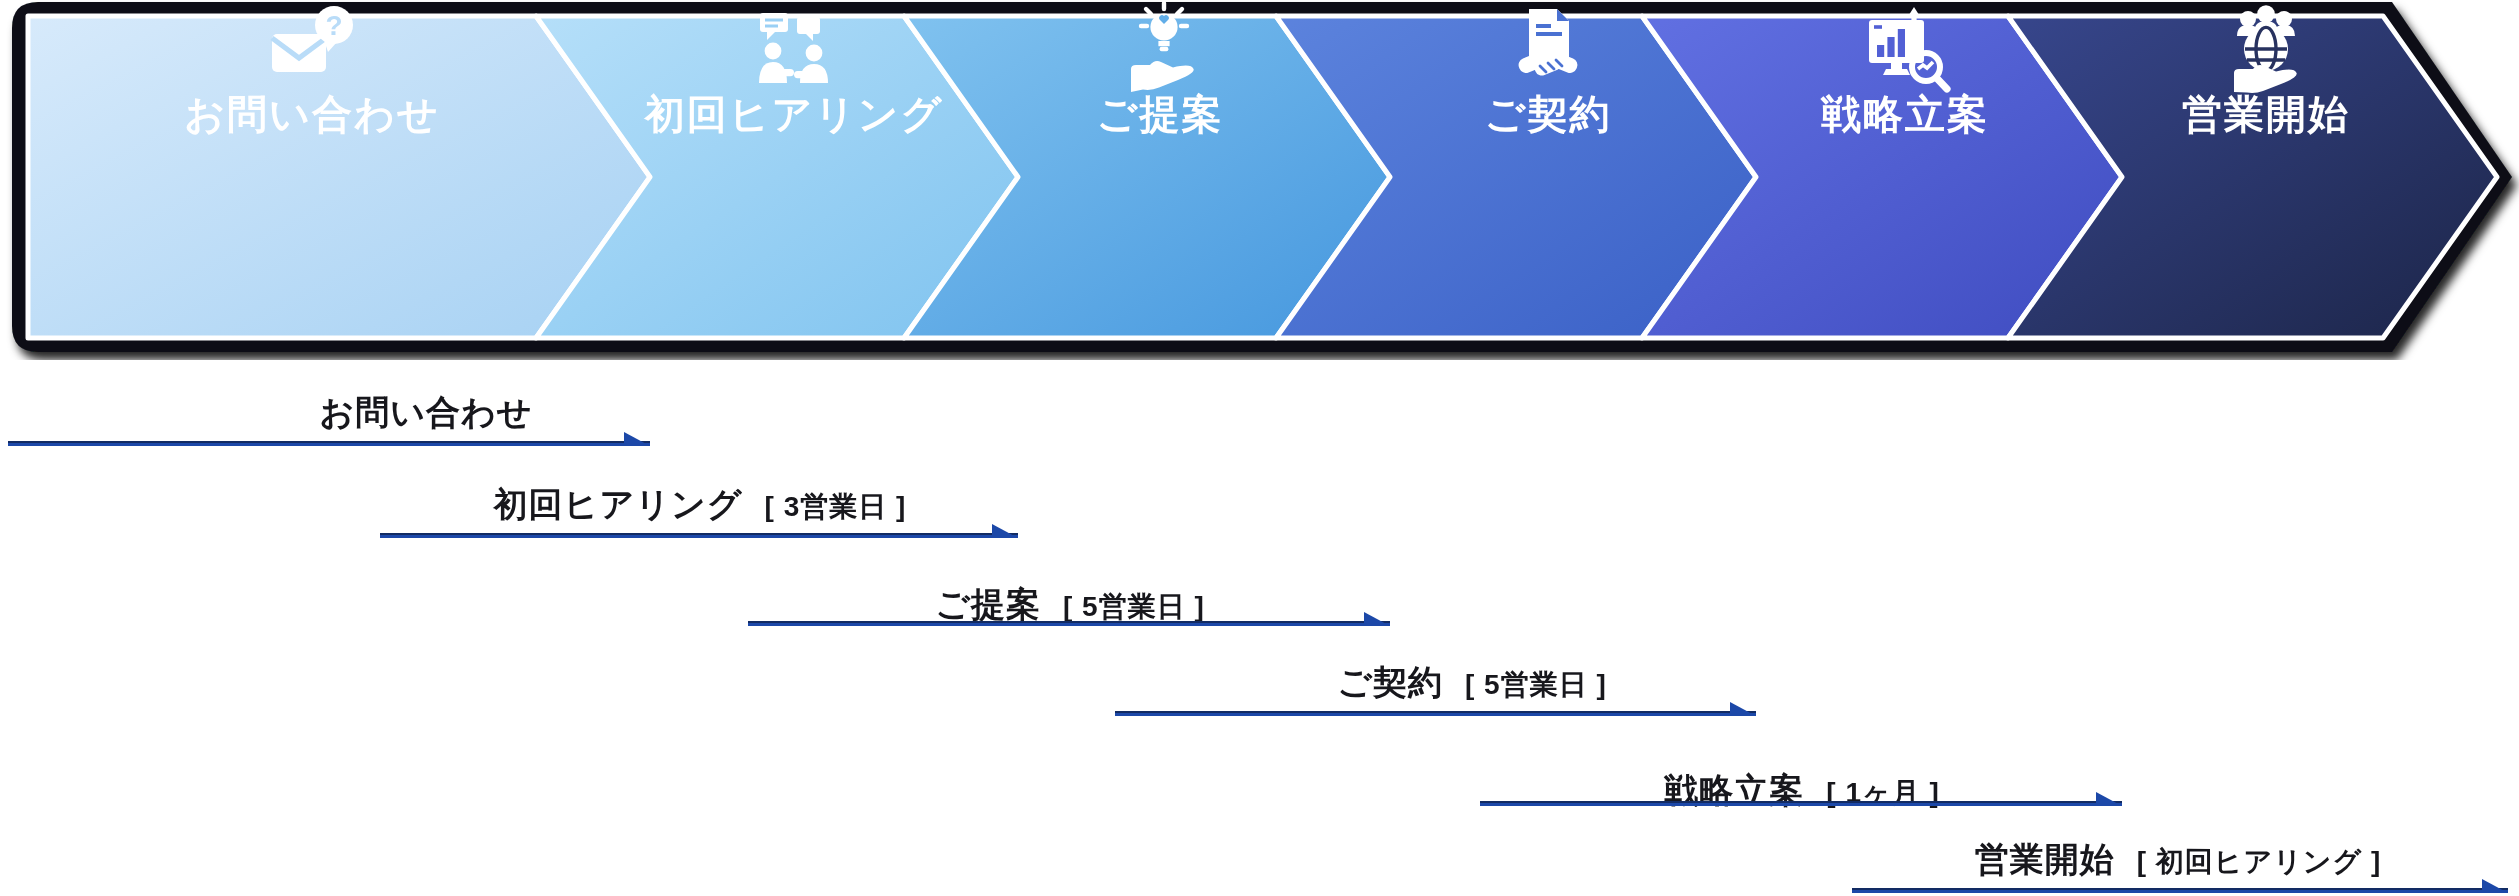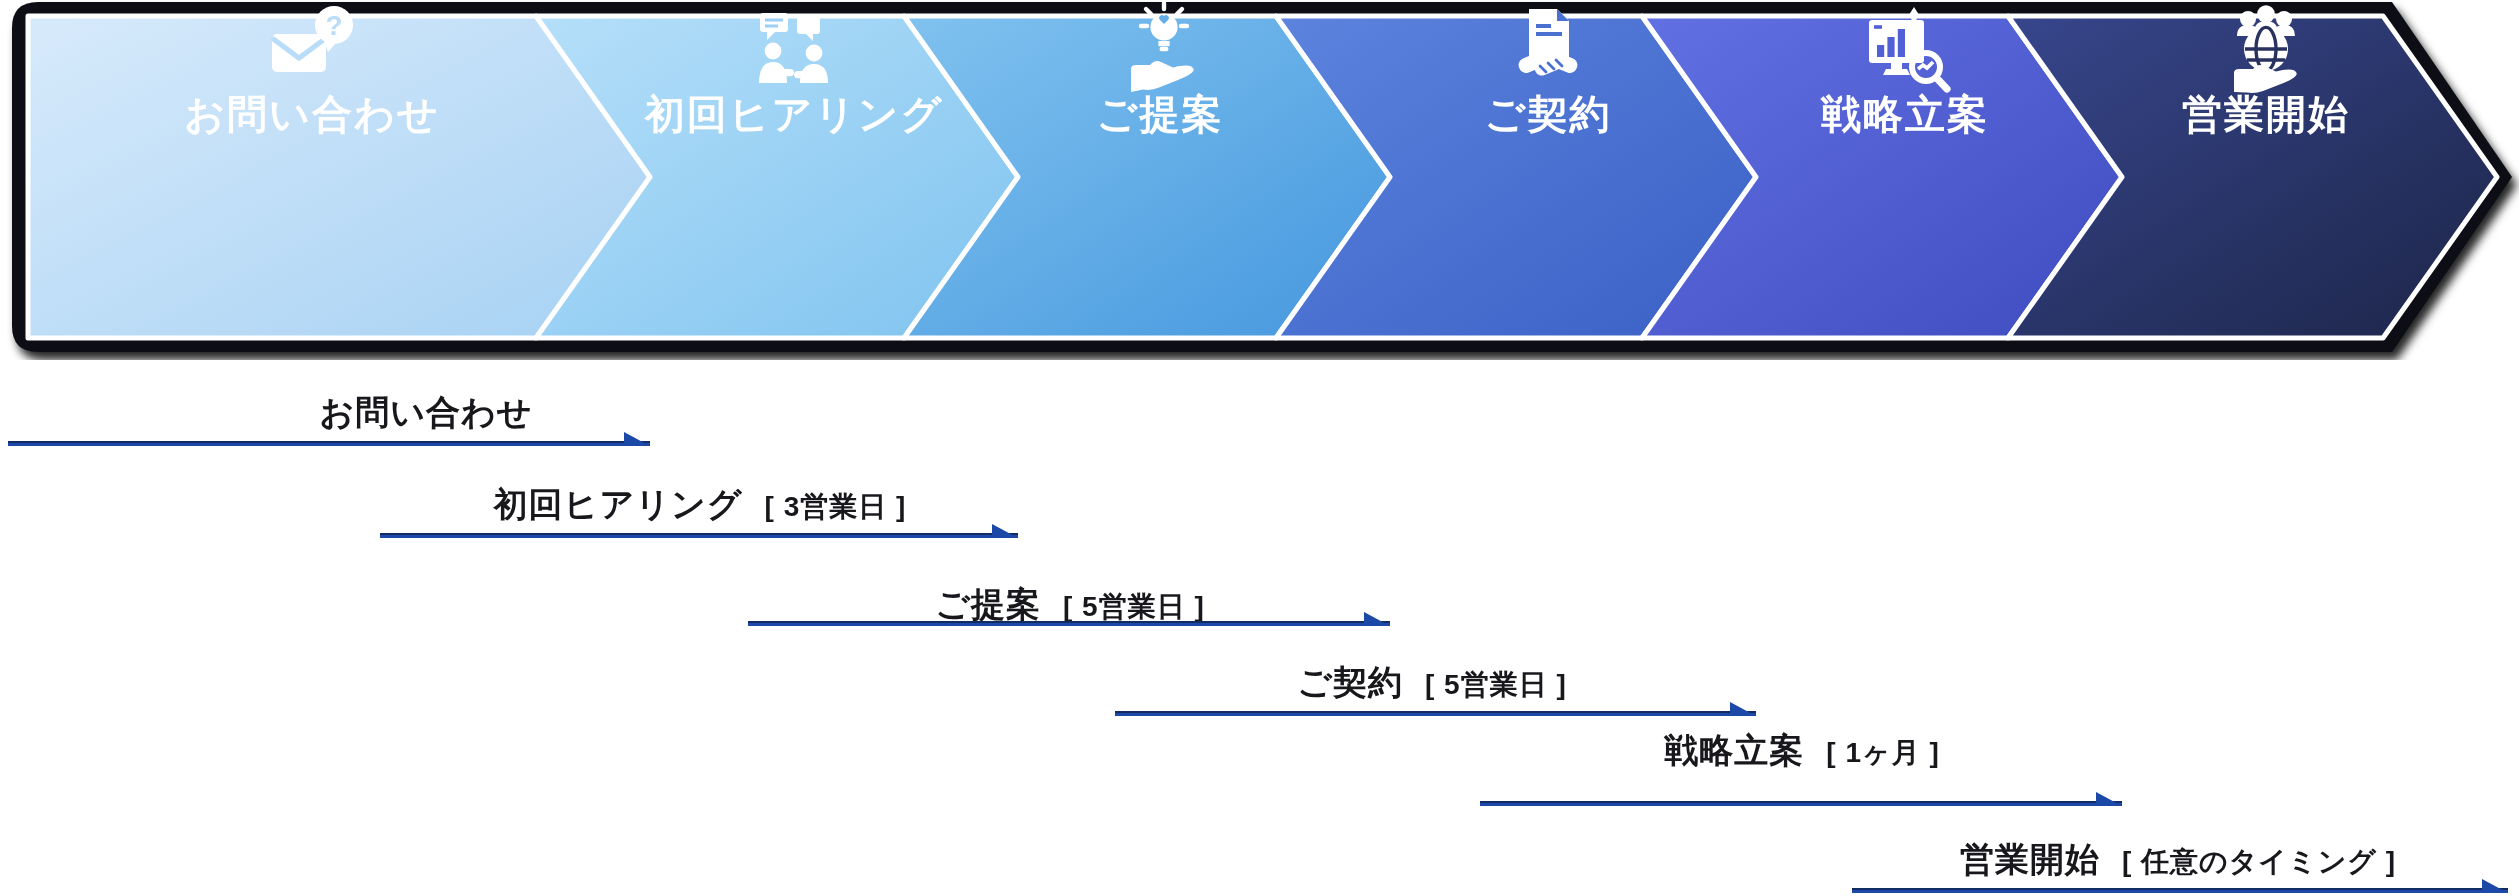--- a/index.html
+++ b/index.html
@@ -178,32 +178,32 @@
     </div>
     <div class="tl-line" style="left:380px;top:533px;width:638px"></div>
     <div class="tl-arrow" style="left:992px;top:524px"></div>
 
     <div class="tl-row-label" style="left:1070px;top:582px">
       <span class="tl-main">ご提案</span><span class="tl-duration">[ 5営業日 ]</span>
     </div>
     <div class="tl-line" style="left:748px;top:621px;width:642px"></div>
     <div class="tl-arrow" style="left:1364px;top:612px"></div>
 
-    <div class="tl-row-label" style="left:1432px;top:660px">
+    <div class="tl-row-label" style="left:1472px;top:660px">
       <span class="tl-main">ご契約</span><span class="tl-duration">[ 5営業日 ]</span>
     </div>
     <div class="tl-line" style="left:1115px;top:711px;width:641px"></div>
     <div class="tl-arrow" style="left:1730px;top:702px"></div>
 
-    <div class="tl-row-label" style="left:1802px;top:728px">
+    <div class="tl-row-label" style="left:1802px;top:768px">
       <span class="tl-main">戦略立案</span><span class="tl-duration">[ 1ヶ月 ]</span>
     </div>
     <div class="tl-line" style="left:1480px;top:801px;width:642px"></div>
     <div class="tl-arrow" style="left:2096px;top:792px"></div>
 
     <div class="tl-row-label" style="left:2178px;top:837px">
-      <span class="tl-main">営業開始</span><span class="tl-duration">[ 任意のタイミング ]</span>
+      <span class="tl-main">営業開始</span><span class="tl-duration">[ 初回ヒアリング ]</span>
     </div>
     <div class="tl-line" style="left:1852px;top:888px;width:656px"></div>
     <div class="tl-arrow" style="left:2482px;top:879px"></div>
 
   </div>
 </div>
 
 </body></html>

